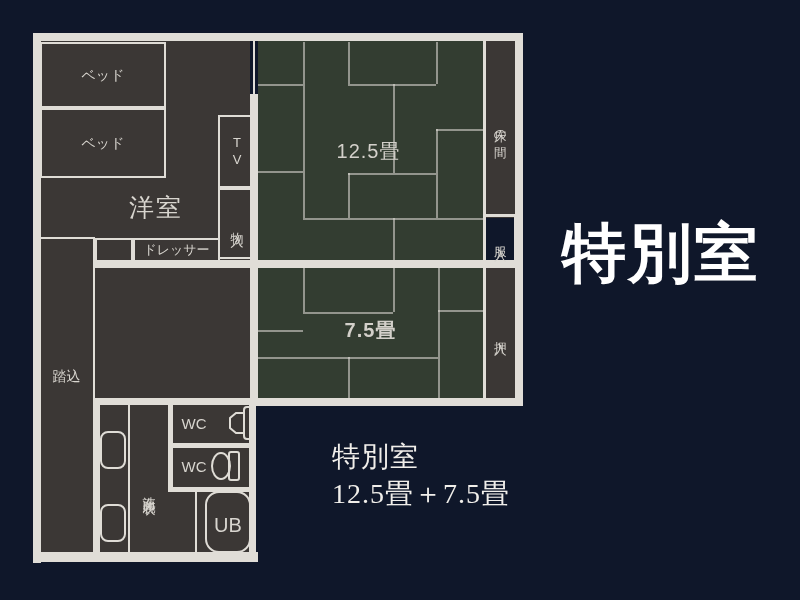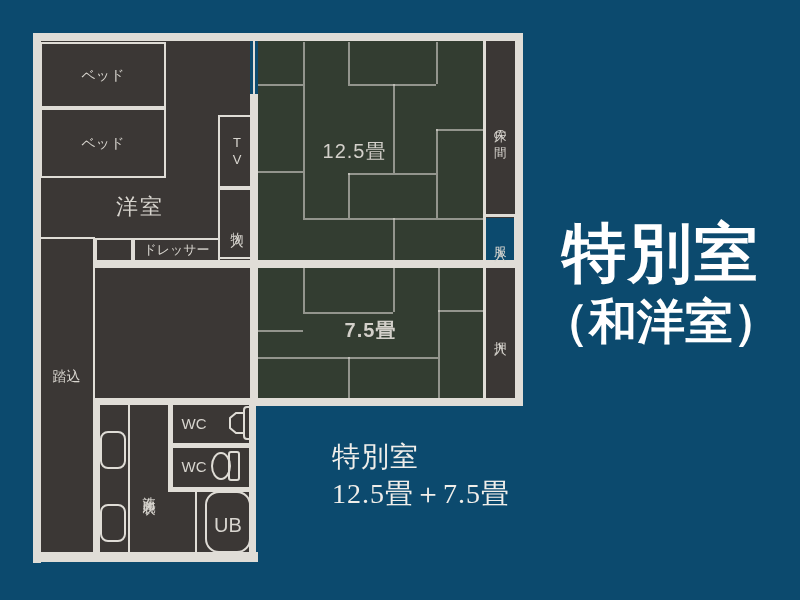--- a/index.html
+++ b/index.html
@@ -1,16 +1,16 @@
 <!DOCTYPE html>
 <html><head>
 <meta charset="utf-8">
 <style>
   html,body{margin:0;padding:0;background:#000;}
-  #stage{position:relative;width:800px;height:600px;background:#0c4a6e;overflow:hidden;
+  #stage{position:relative;width:800px;height:600px;background:#0f172a;overflow:hidden;
          font-family:"Liberation Sans","DejaVu Sans",sans-serif;}
   .abs{position:absolute;}
   .fill-gray{background:#3b3735;}
   .fill-tatami{background:#333d31;}
   .wall{background:#e0ddd7;}
   .tline{background:rgba(226,223,216,0.55);}
   .box{border:2px solid #dfdcd6;box-sizing:border-box;background:transparent;}
   .label{color:#d8d5cf;display:flex;align-items:center;justify-content:center;
          text-align:center;line-height:1.15;}
   .vt{writing-mode:vertical-rl;text-orientation:upright;letter-spacing:2px;}
@@ -104,38 +104,37 @@
   </div>
   <div class="abs" style="left:210px;top:448px;width:30px;height:36px;">
     <svg width="30" height="36" viewBox="0 0 30 36">
       <rect x="19" y="4" width="10" height="28" rx="2" fill="none" stroke="#dfdcd6" stroke-width="2"></rect>
       <ellipse cx="11" cy="18" rx="9" ry="13" fill="none" stroke="#dfdcd6" stroke-width="2"></ellipse>
     </svg>
   </div>
 
   <div class="abs label" style="left:40px;top:42px;width:126px;height:66px;font-size:14px;">ベッド</div>
   <div class="abs label" style="left:40px;top:108px;width:126px;height:70px;font-size:14px;">ベッド</div>
-  <div class="abs label" style="left:95px;top:194px;width:90px;height:26px;font-size:22px;letter-spacing:2px;">洋室</div>
+  <div class="abs label" style="left:111px;top:194px;width:90px;height:26px;font-size:25px;letter-spacing:2px;">洋室</div>
   <div class="abs label vt" style="left:218px;top:115px;width:36px;height:73px;font-size:13px;">TV</div>
   <div class="abs label vt" style="left:218px;top:188px;width:36px;height:71px;font-size:13px;">物入</div>
   <div class="abs label" style="left:133px;top:238px;width:87px;height:24px;font-size:13px;">ドレッサー</div>
-  <div class="abs label big-num" style="left:242px;top:40px;width:225px;height:222px;">12.5畳</div>
+  <div class="abs label big-num" style="left:256px;top:40px;width:225px;height:222px;">12.5畳</div>
   <div class="abs label vt" style="left:483px;top:40px;width:34px;height:178px;font-size:12.5px;">床の間</div>
   <div class="abs label vt" style="left:483px;top:214px;width:34px;height:50px;font-size:12.5px;">服入</div>
   <div class="abs label big-num" style="left:258px;top:268px;width:225px;height:125px;font-weight:bold;">7.5畳</div>
   <div class="abs label vt" style="left:483px;top:268px;width:34px;height:130px;font-size:12.5px;">押入</div>
   <div class="abs label" style="left:40px;top:365px;width:53px;height:22px;font-size:14px;">踏込</div>
   <div class="abs label" style="left:174px;top:407px;width:40px;height:34px;font-size:15px;">WC</div>
   <div class="abs label" style="left:174px;top:450px;width:40px;height:34px;font-size:15px;">WC</div>
   <div class="abs label vt" style="left:132px;top:435px;width:32px;height:110px;font-size:13px;">洗面脱衣</div>
   <div class="abs label" style="left:205px;top:505px;width:46px;height:40px;font-size:20px;">UB</div>
 
   <div class="abs title-block" style="left:525px;top:216px;width:272px;">
     <div class="title-l1">特別室</div>
-    <div class="title-l2">（和洋室）</div>
   </div>
 
   <div class="abs desc-block" style="left:332px;top:438px;width:240px;">
     <div>特別室</div>
     <div>12.5畳＋7.5畳</div>
   </div>
 
 </div>
 
 </body></html>

